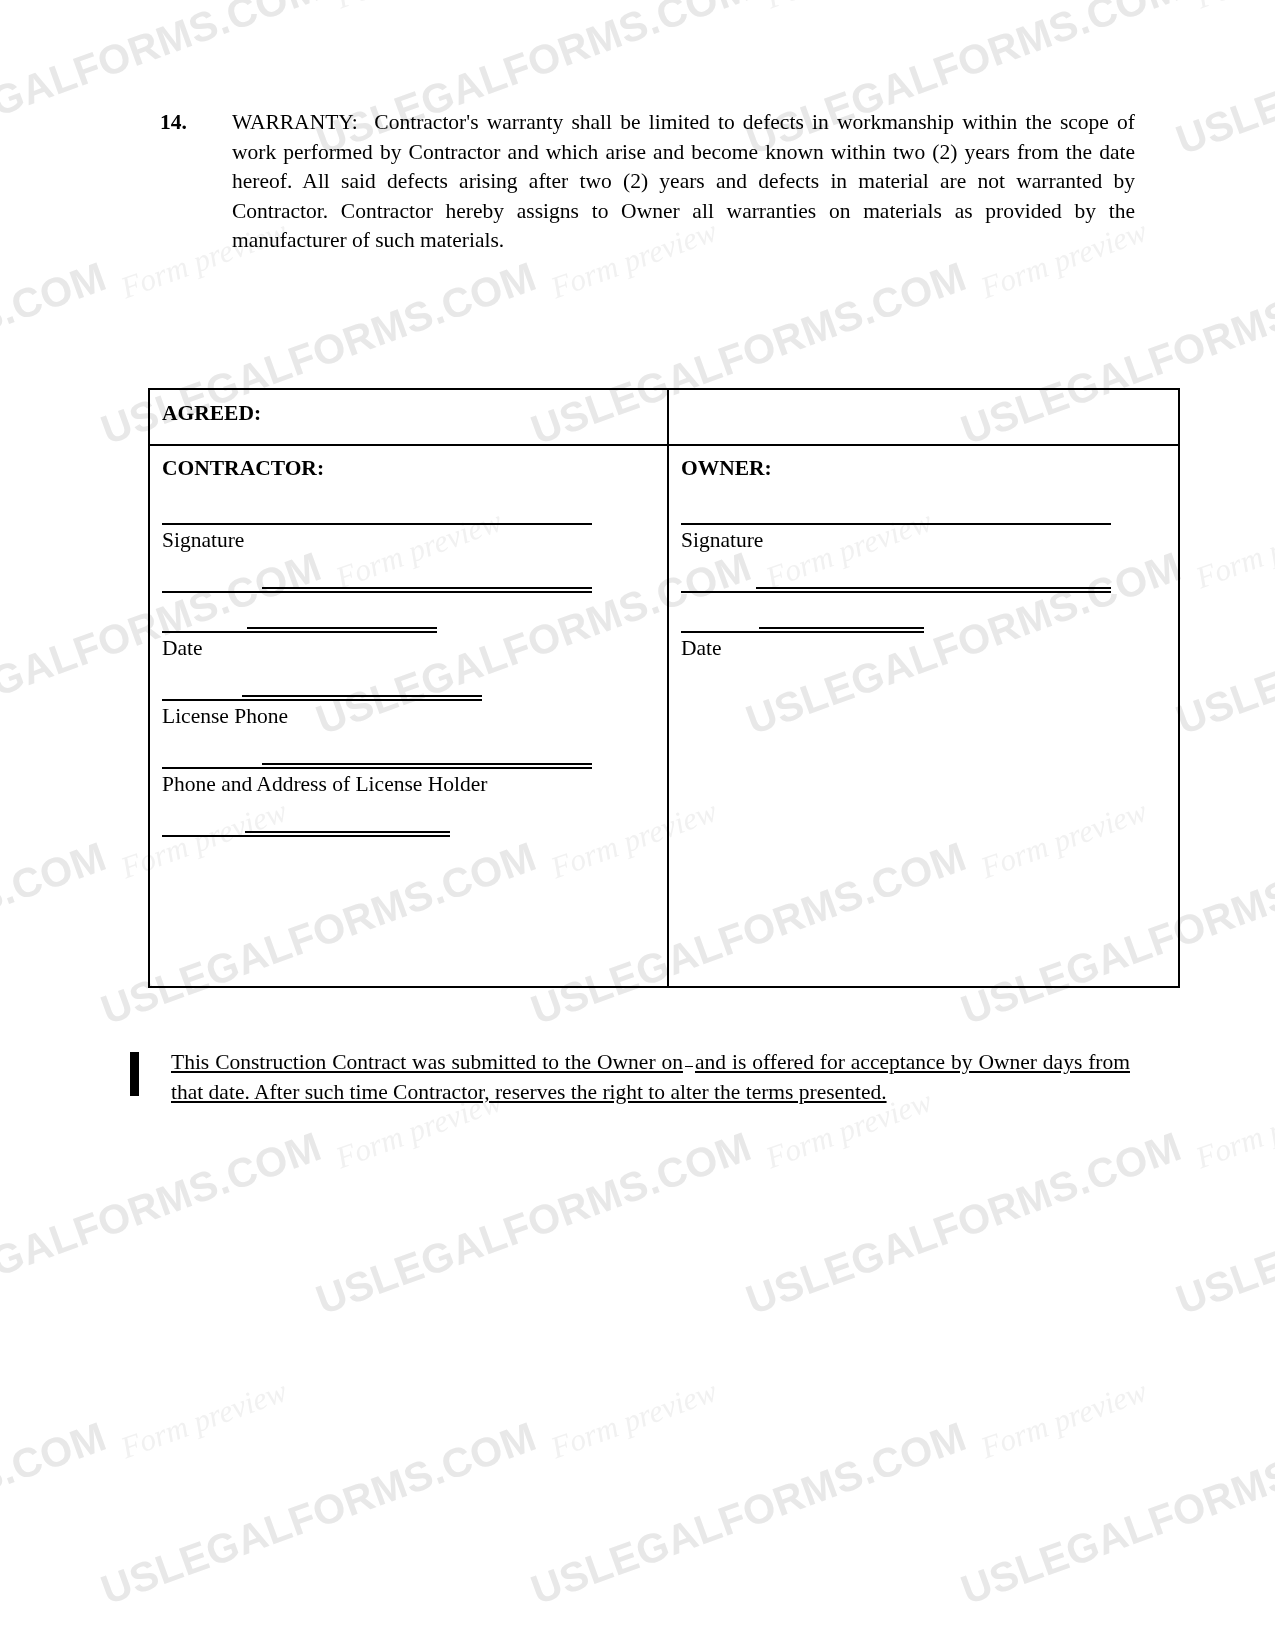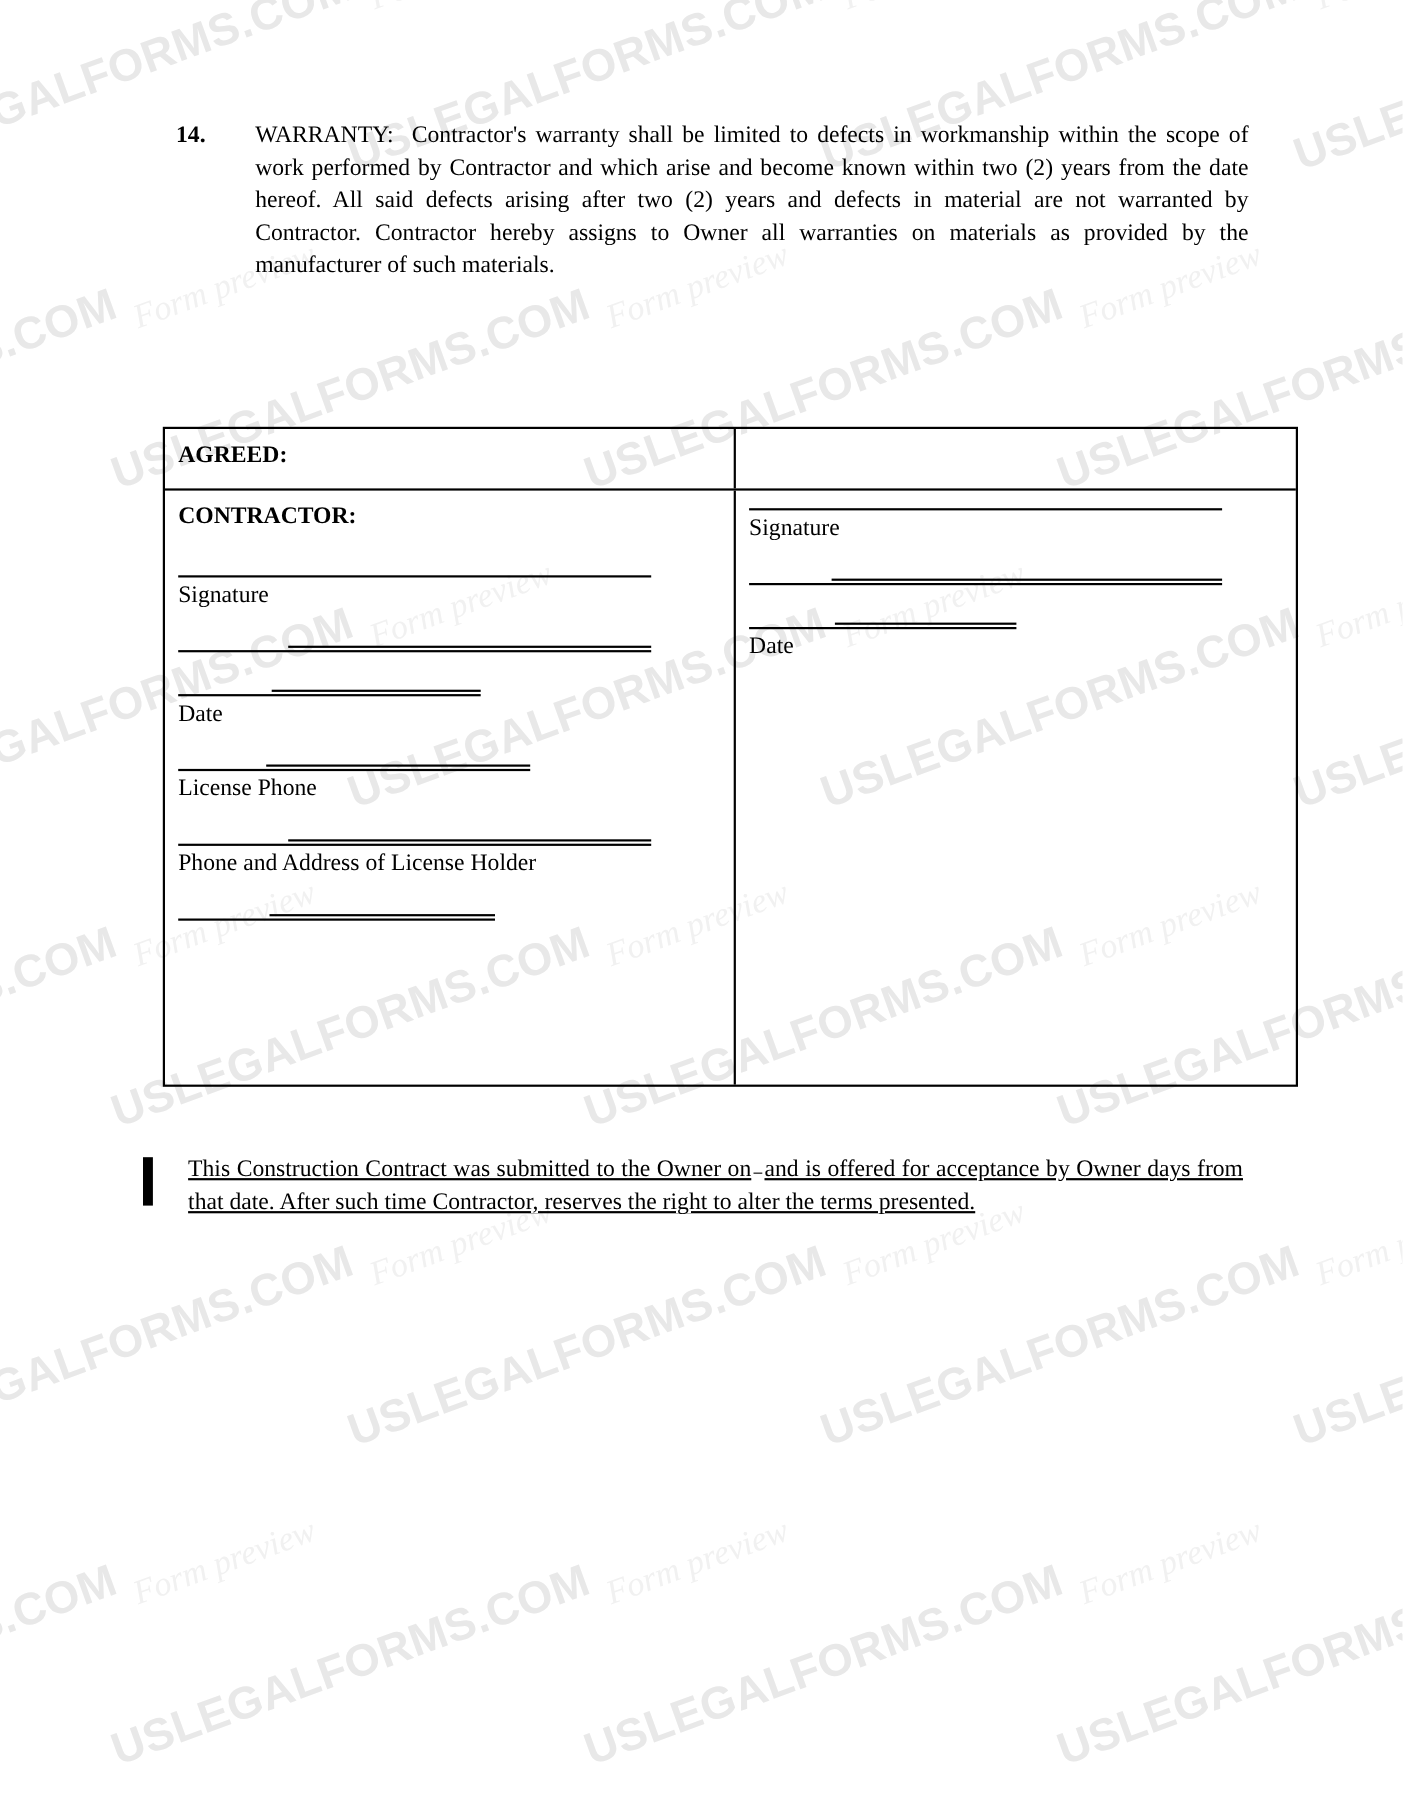--- a/index.html
+++ b/index.html
@@ -291,20 +291,21 @@
             <div class="field">
               <div class="field-rule">
                 <div class="rule-main" style="width: 288px;"></div>
                 <div class="rule-over" style="left: 83px; width: 205px;"></div>
               </div>
             </div>
           </div>
       </div>
 
       <div class="sig-col-right">
+        <div class="party-heading">OWNER:</div>
         <div id="owner-fields">
             <div class="field">
               <div class="field-rule">
                 <div class="rule-main" style="width: 430px;"></div>
               </div>
               <div class="field-label">Signature</div>
             </div>
             <div class="field">
               <div class="field-rule">
                 <div class="rule-main" style="width: 430px;"></div>

